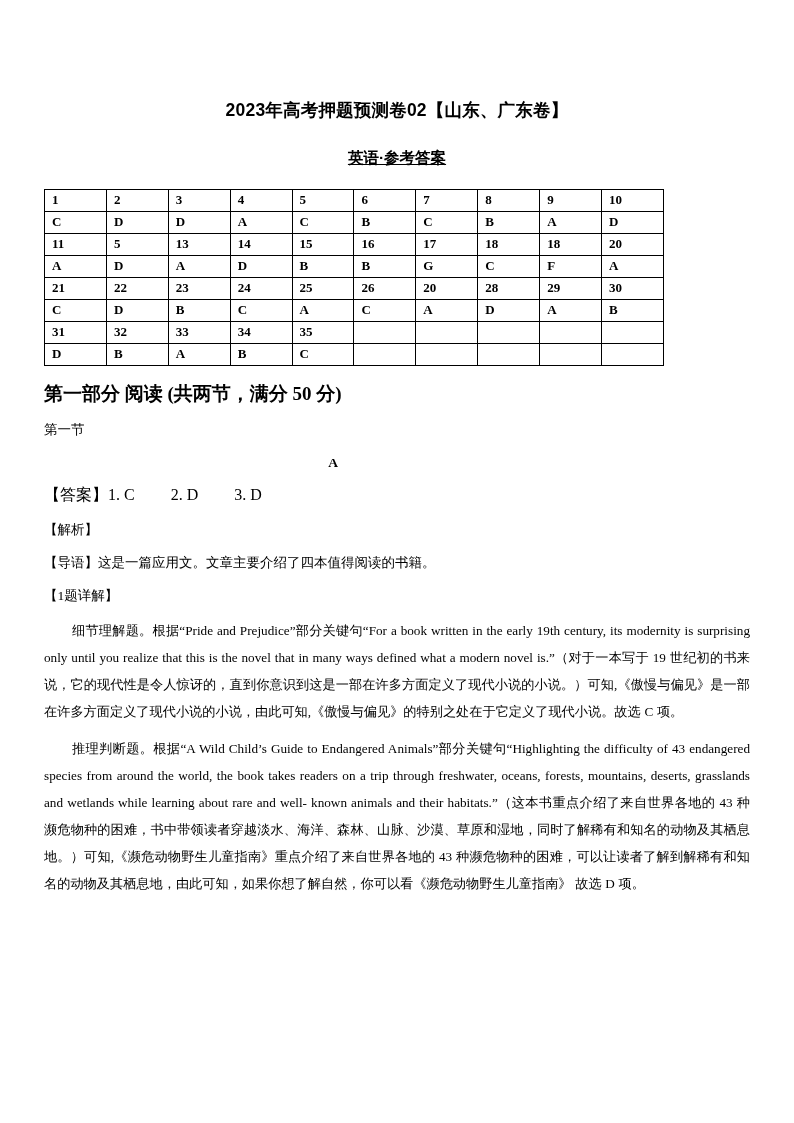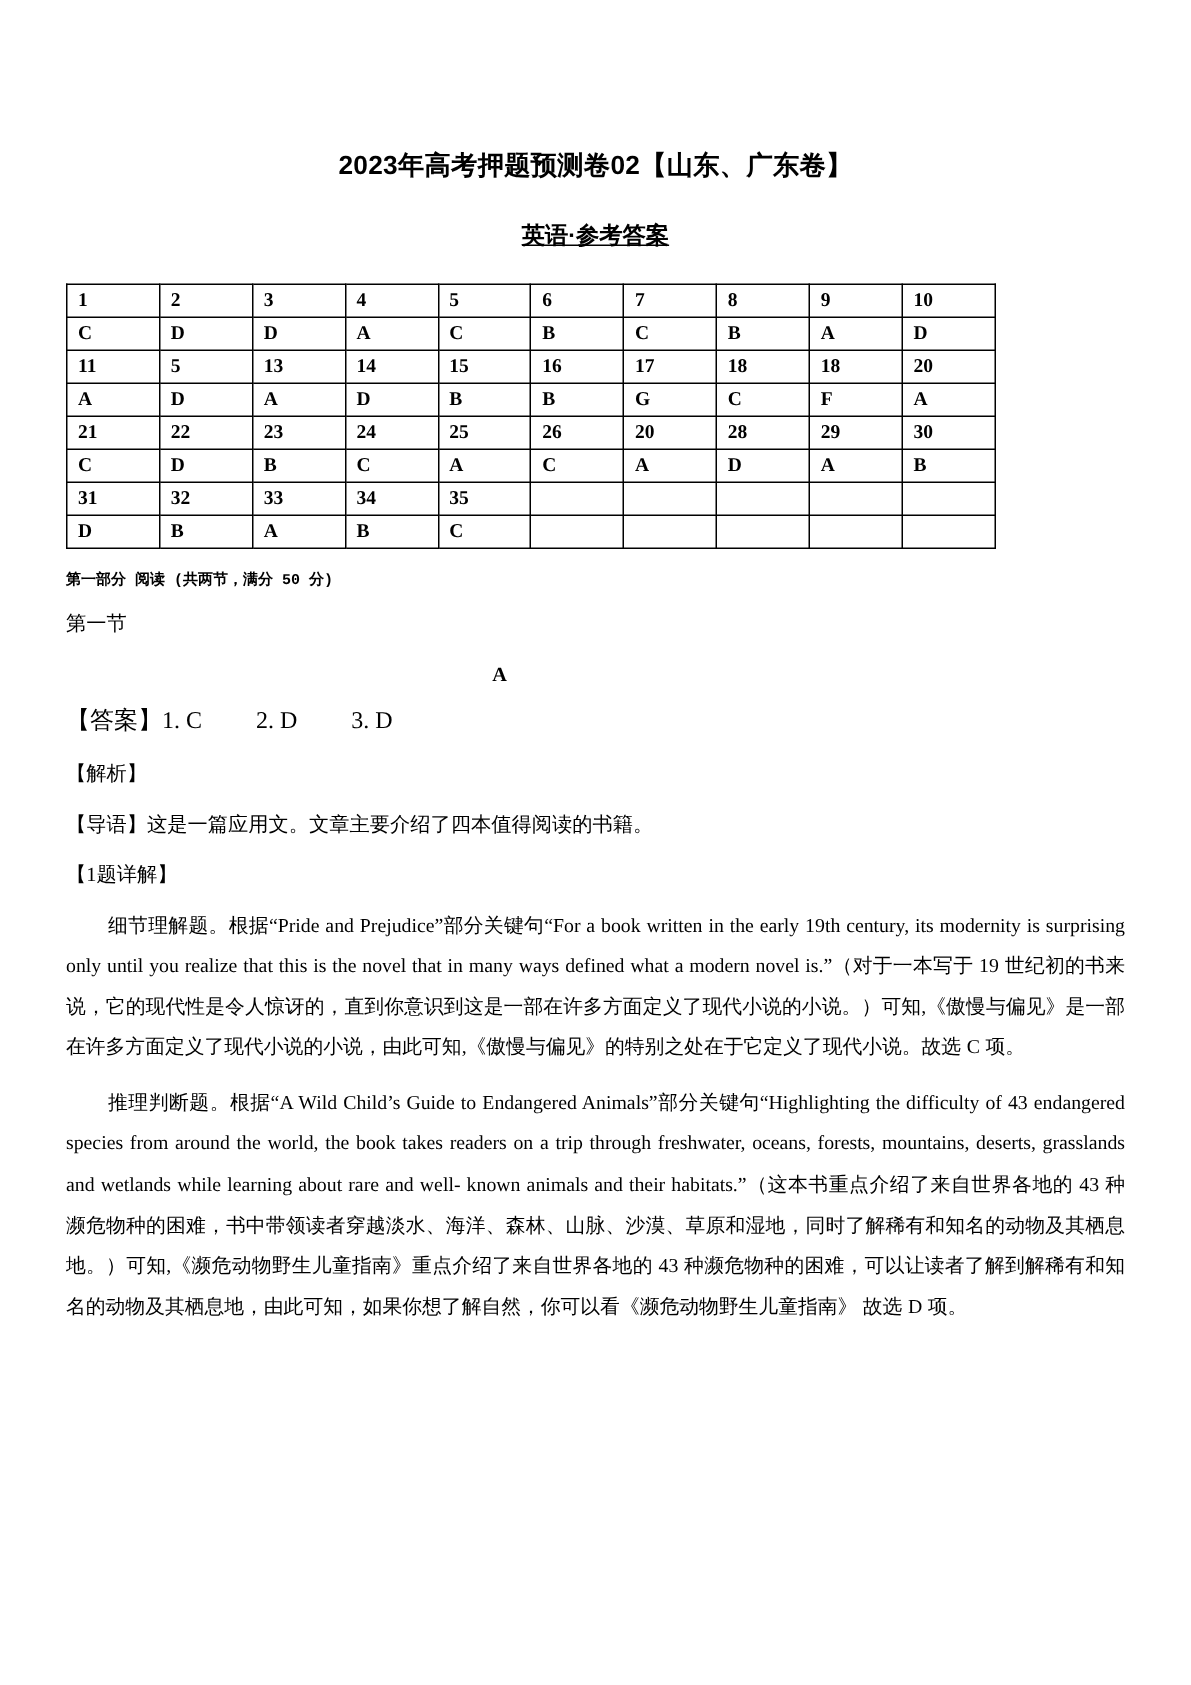--- a/index.html
+++ b/index.html
@@ -61,23 +61,23 @@
     font-weight: bold;
     line-height: 1.3;
     text-align: left;
     vertical-align: middle;
     overflow: hidden;
     white-space: nowrap;
   }
 
   
   .sec-heading {
-    font-family: Liberation Mono, monospace;
-    font-weight: bold;
-    font-size: 10px;
+    font-family: Liberation Serif, serif;
+    font-weight: bold;
+    font-size: 19px;
     margin: 14px 0 0 0;
     line-height: 1.5;
   }
   .sub-heading {
     font-family: "Liberation Sans", "DejaVu Sans", sans-serif;
     font-size: 13.5px;
     margin: 11px 0 0 0;
     line-height: 1.5;
   }
   .passage-letter {

